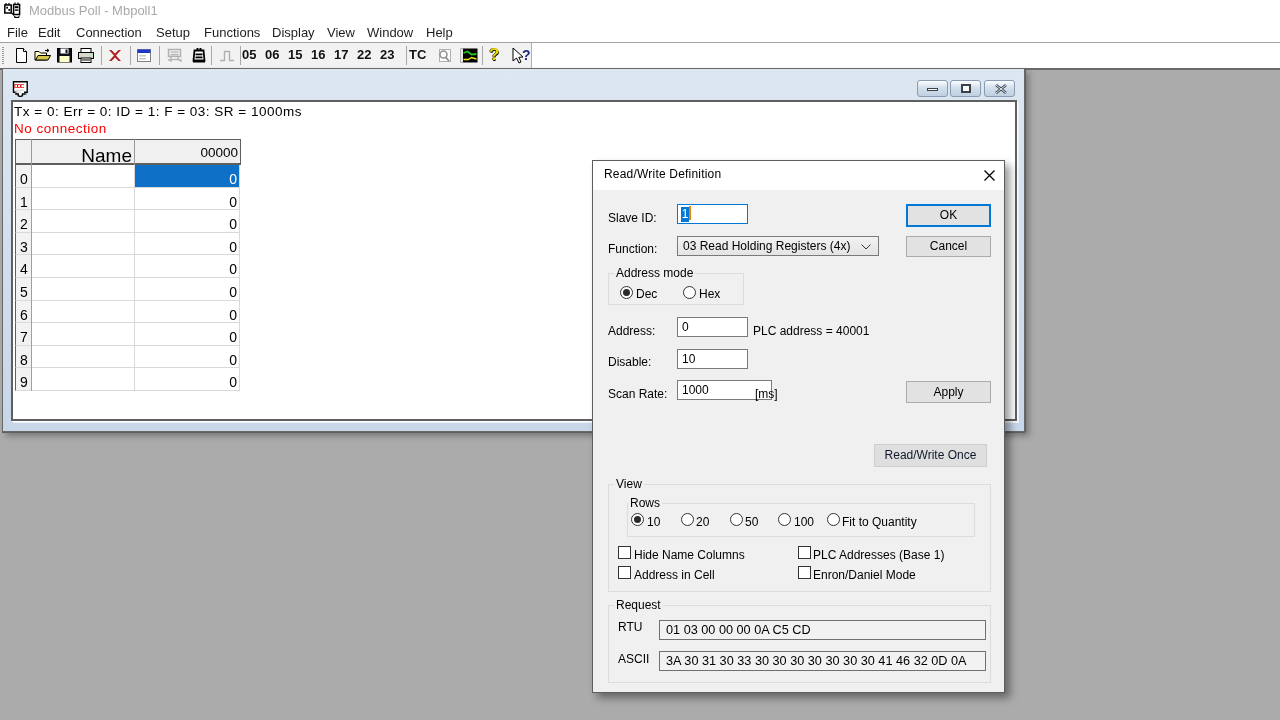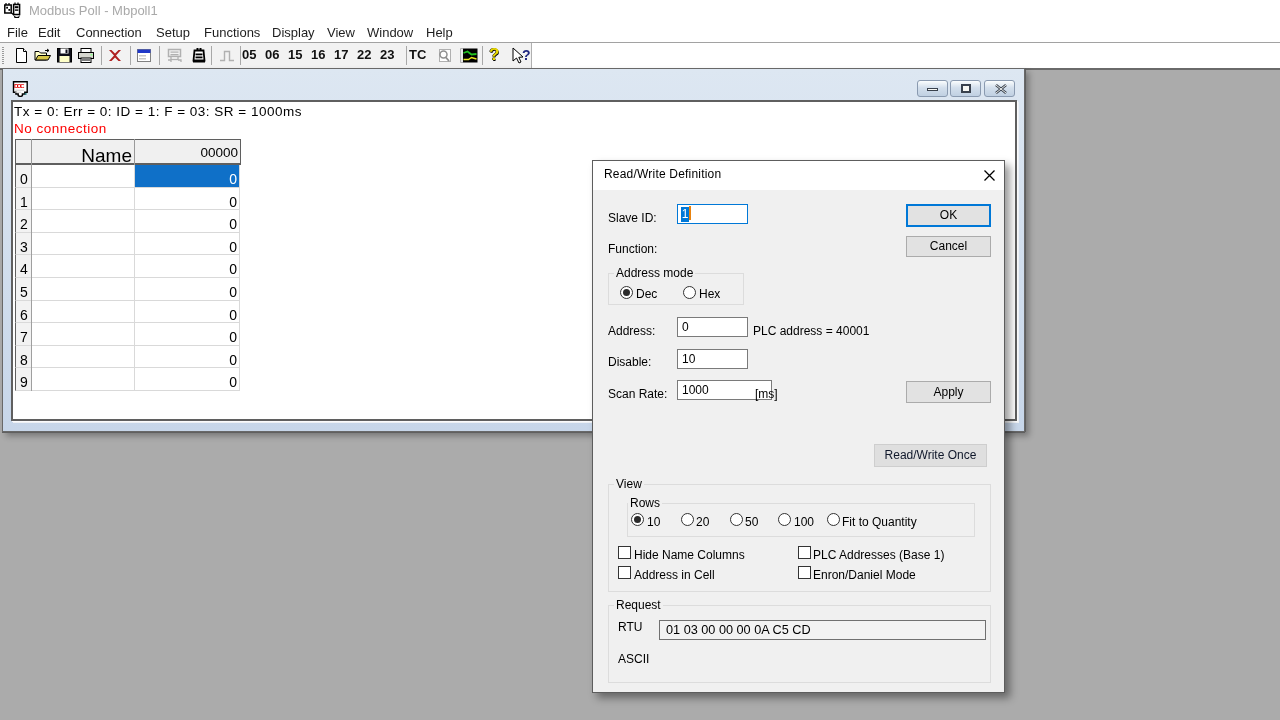--- a/index.html
+++ b/index.html
@@ -260,20 +260,23 @@
   <div id="dtitle">Read/Write Definition</div>
   <svg class="abs" style="left:391px;top:9px" width="11" height="11" viewBox="0 0 11 11">
       <path d="M0.5 0.5 L10.5 10.5 M10.5 0.5 L0.5 10.5" stroke="#000" stroke-width="1.3"></path>
     </svg>
 
   <div class="dlabel" style="left:15px;top:50px">Slave ID:</div>
   <div class="tbox" style="left:84px;top:43px;width:71px;height:20px;border:1.5px solid #0078d7;padding:1px 0 0 3px"><span style="background:#0078d7;color:#fff;display:inline-block;width:8px;height:15px;text-align:center">1</span><span style="display:inline-block;width:2px;height:14px;background:#e8820e;vertical-align:-2px"></span></div>
   <div class="btn" style="left:313px;top:43px;width:85px;height:23px;border:2px solid #0078d7;line-height:19px">OK</div>
 
   <div class="dlabel" style="left:15px;top:81px">Function:</div>
+  <div class="tbox" style="left:84px;top:75px;width:202px;height:20px;background:linear-gradient(#f2f2f2,#e4e4e4);padding:2px 5px">03 Read Holding Registers (4x)<svg class="abs" style="right:7px;top:7px" width="10" height="6" viewBox="0 0 10 6">
+        <path d="M0.5 0.5 L5 5 L9.5 0.5" stroke="#333" fill="none"></path>
+      </svg></div>
   <div class="btn" style="left:313px;top:75px;width:85px;height:21px;line-height:19px">Cancel</div>
 
   <div class="group" style="left:15px;top:112px;width:136px;height:32px">
     <div class="glabel" style="left:5px">Address mode</div>
     <div class="radio sel" style="left:11px;top:12px"></div>
     <div class="cblbl" style="left:27px;top:13px">Dec</div>
     <div class="radio" style="left:74px;top:12px"></div>
     <div class="cblbl" style="left:90px;top:13px">Hex</div>
   </div>
 
@@ -314,14 +317,15 @@
       <div class="cblbl" style="left:25px;top:83px">Address in Cell</div>
     <div class="cb" style="left:189px;top:81px"></div>
       <div class="cblbl" style="left:204px;top:83px">Enron/Daniel Mode</div>
   </div>
 
   <div class="group" style="left:15px;top:444px;width:383px;height:78px">
     <div class="glabel" style="left:5px">Request</div>
     <div class="dlabel" style="left:9px;top:14px">RTU</div>
     <div class="tbox" style="left:50px;top:14px;width:327px;height:20px;background:#f2f2f2;border-color:#707070;padding:2px 6px;font-size:12.7px">01 03 00 00 00 0A C5 CD</div>
     <div class="dlabel" style="left:9px;top:46px">ASCII</div>
+    <div class="tbox" style="left:50px;top:45px;width:327px;height:20px;background:#f2f2f2;border-color:#707070;padding:2px 6px;font-size:12.7px">3A 30 31 30 33 30 30 30 30 30 30 30 41 46 32 0D 0A</div>
   </div>
 </div>
 
 </body></html>

